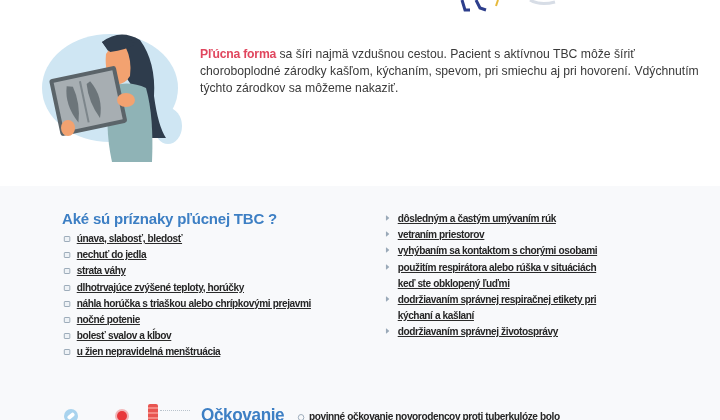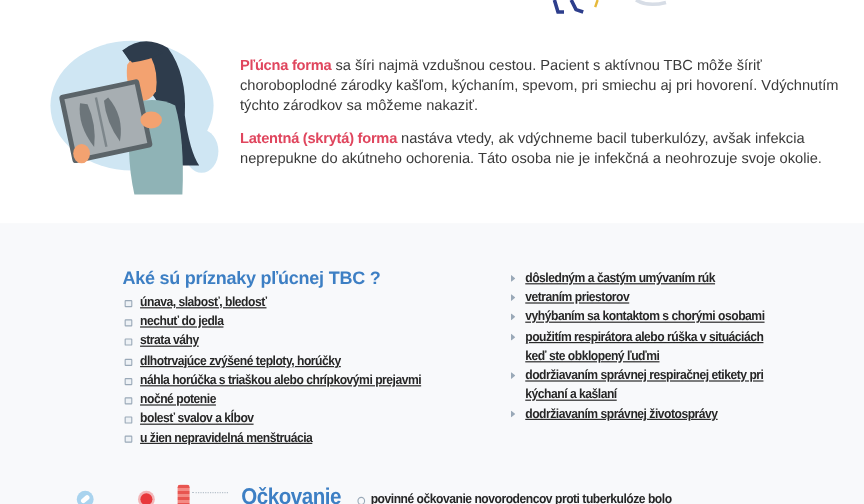--- a/index.html
+++ b/index.html
@@ -9,21 +9,21 @@
     .top-figure { position: absolute; left: 440px; top: 0; width: 140px; height: 14px; }
 
     .illustration { position: absolute; left: 40px; top: 26px; width: 150px; height: 140px; }
 
     .intro { position: absolute; left: 200px; top: 46px; width: 500px; font-size: 12.2px; line-height: 17.2px; color: #3a3a3a; }
     .intro p { margin-bottom: 9px; }
     .hl { color: #e0465e; font-weight: bold; font-family: "Liberation Sans Narrow", "Liberation Sans", sans-serif; letter-spacing: -0.2px; }
 
     .lower-panel { position: absolute; left: 0; top: 186px; width: 720px; height: 234px; background: #f8f9fb; }
 
-    .col { position: absolute; top: 224px; margin-left: 40px; }
+    .col { position: absolute; top: 210px; }
     .col.left { left: 62px; width: 300px; }
     .col.right { left: 383px; width: 320px; }
     .col h2 { font-size: 15px; font-weight: bold; color: #3d7fc4; letter-spacing: -0.2px; margin-bottom: 3px; white-space: nowrap; }
     .col ul { list-style: none; text-decoration: underline; }
     .col li { position: relative; padding-left: 16px; font-size: 11px; line-height: 16.2px; color: #262626; font-weight: bold; letter-spacing: -0.45px; transform: scaleX(0.92); transform-origin: left center; white-space: nowrap; }
     .col li::before { content: ""; position: absolute; left: 2px; top: 6px; width: 5px; height: 4px; border: 1px solid #9aa9b8; border-radius: 1px; background: #eef2f6; }
     .col.right li::before { width: 0; height: 0; border: none; border-left: 4px solid #9aa9b8; border-top: 3px solid transparent; border-bottom: 3px solid transparent; background: none; top: 5px; left: 3px; }
 
     .vacc { position: absolute; left: 60px; top: 404px; width: 660px; height: 24px; }
     .vacc .icon-capsule { position: absolute; left: 4px; top: 5px; width: 14px; height: 14px; border-radius: 50%; background: #a9d3ee; }
@@ -63,21 +63,20 @@
     <path d="M54 56 Q64 74 56 94 Q48 76 50 58 Z" fill="#6c757a"></path>
     <line x1="44" y1="54" x2="44" y2="96" stroke="#7d868b" stroke-width="2"></line>
   </g>
 
   <ellipse cx="86" cy="74" rx="9" ry="7" fill="#f3a270"></ellipse>
   <ellipse cx="28" cy="102" rx="7" ry="8" fill="#f3a270"></ellipse>
 </svg>
 
 <div class="intro">
   <p><span class="hl">Pľúcna forma</span><span> sa šíri najmä vzdušnou cestou. Pacient s aktívnou TBC môže šíriť choroboplodné zárodky kašľom, kýchaním, spevom, pri smiechu aj pri hovorení. Vdýchnutím týchto zárodkov sa môžeme nakaziť.</span></p>
-  <p><span class="hl">Latentná (skrytá) forma</span><span> nastáva vtedy, ak vdýchneme bacil tuberkulózy, avšak infekcia neprepukne do akútneho ochorenia. Táto osoba nie je infekčná a neohrozuje svoje okolie.</span></p>
 </div>
 
 <div class="lower-panel"></div>
 
 <section class="col left">
   <h2>Aké sú príznaky pľúcnej TBC ?</h2>
   <ul>
     <li>únava, slabosť, bledosť</li>
     <li>nechuť do jedla</li>
     <li>strata váhy</li>

